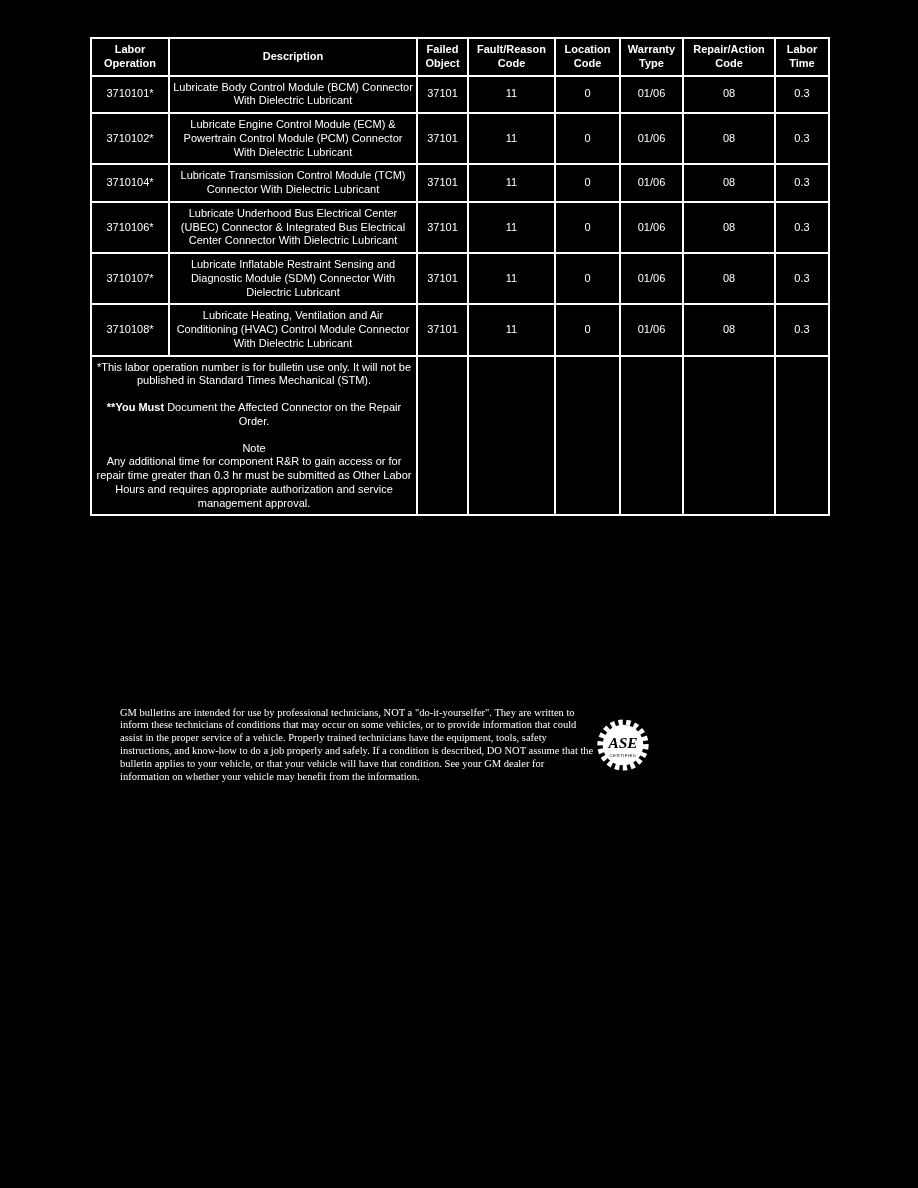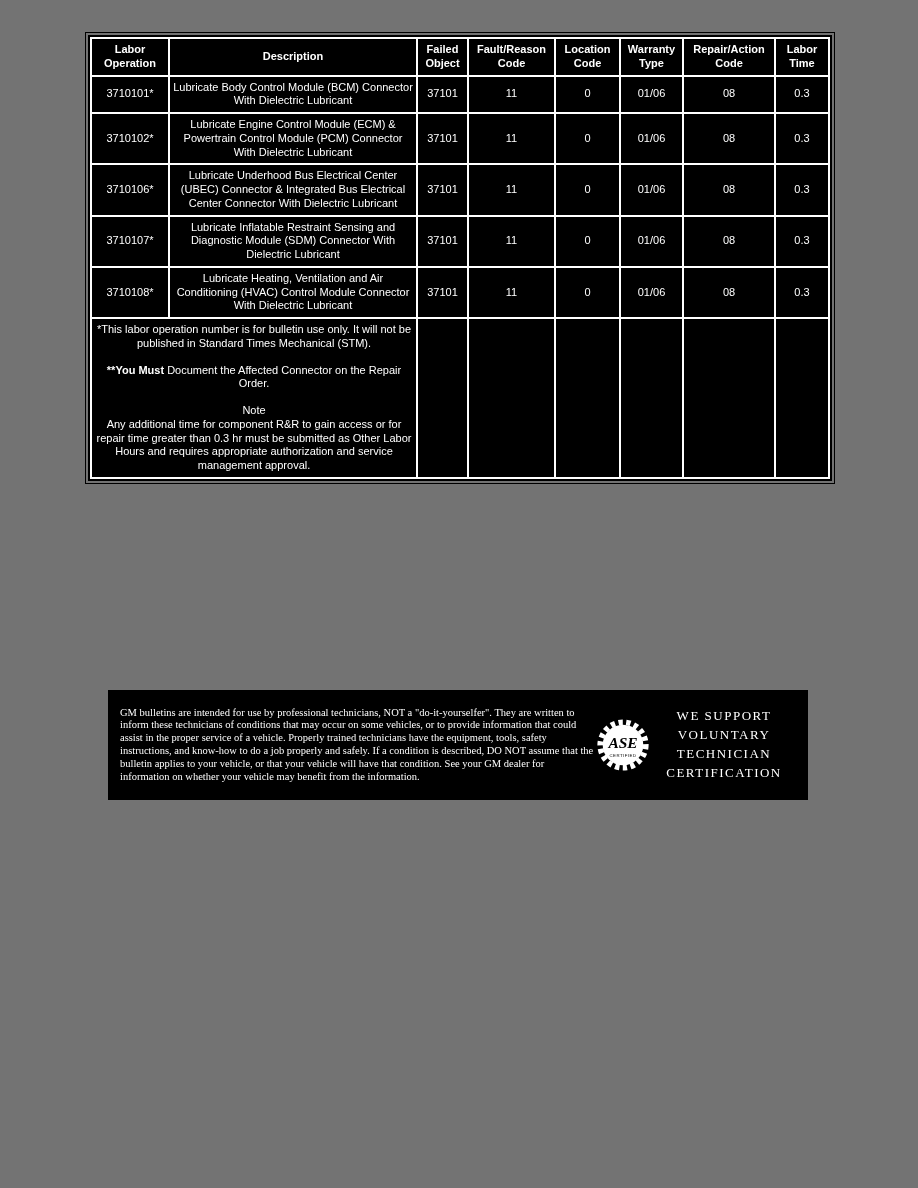--- a/index.html
+++ b/index.html
@@ -1,20 +1,20 @@
 <!DOCTYPE html>
 <html><head>
 <meta charset="utf-8">
 <style>
   html, body { margin: 0; padding: 0; background: #ffffff; }
   .page {
     position: relative;
     width: 918px;
     height: 1188px;
-    background: #737373;
+    background: #000000;
     font-family: "Liberation Sans", sans-serif;
     overflow: hidden;
   }
   
   .tbl-wrap {
     position: absolute;
     left: 88px;
     top: 35px;
     width: 744px;
     border: 2px solid #000;
@@ -124,20 +124,30 @@
           <td>3710102*</td>
           <td>Lubricate Engine Control Module (ECM) &amp; Powertrain Control Module (PCM) Connector With Dielectric Lubricant</td>
           <td>37101</td>
           <td>11</td>
           <td>0</td>
           <td>01/06</td>
           <td>08</td>
           <td>0.3</td>
         </tr>
         <tr>
+          <td>3710104*</td>
+          <td>Lubricate Transmission Control Module (TCM) Connector With Dielectric Lubricant</td>
+          <td>37101</td>
+          <td>11</td>
+          <td>0</td>
+          <td>01/06</td>
+          <td>08</td>
+          <td>0.3</td>
+        </tr>
+        <tr>
           <td>3710106*</td>
           <td>Lubricate Underhood Bus Electrical Center (UBEC) Connector &amp; Integrated Bus Electrical Center Connector With Dielectric Lubricant</td>
           <td>37101</td>
           <td>11</td>
           <td>0</td>
           <td>01/06</td>
           <td>08</td>
           <td>0.3</td>
         </tr>
         <tr>
@@ -183,21 +193,15 @@
   <div class="banner">
     <div class="disclaimer">GM bulletins are intended for use by professional technicians, NOT a "do-it-yourselfer".  They are written to inform these technicians of conditions that may occur on some vehicles, or to provide information that could assist in the proper service of a vehicle.  Properly trained technicians have the equipment, tools, safety instructions, and know-how to do a job properly and safely.  If a condition is described, DO NOT assume that the bulletin applies to your vehicle, or that your vehicle will have that condition.  See your GM dealer for information on whether your vehicle may benefit from the information.</div>
     <div class="ase-logo">
       <svg width="58" height="58" viewBox="0 0 60 60" aria-hidden="true">
         <circle cx="30" cy="30" r="23.5" fill="none" stroke="#ffffff" stroke-width="6" stroke-dasharray="4.5 3.6"></circle>
         <circle cx="30" cy="30" r="21" fill="#ffffff"></circle>
         <text x="30" y="33" text-anchor="middle" font-family="Liberation Serif, serif" font-style="italic" font-weight="bold" font-size="16" fill="#000000">ASE</text>
         <text x="30" y="42" text-anchor="middle" font-family="Liberation Sans, sans-serif" font-size="4.5" letter-spacing="0.5" fill="#000000">CERTIFIED</text>
       </svg>
     </div>
-    <div class="support">
-      <div>WE SUPPORT</div>
-      <div>VOLUNTARY</div>
-      <div>TECHNICIAN</div>
-      <div>CERTIFICATION</div>
-    </div>
   </div>
 
 </div>
 
 </body></html>

